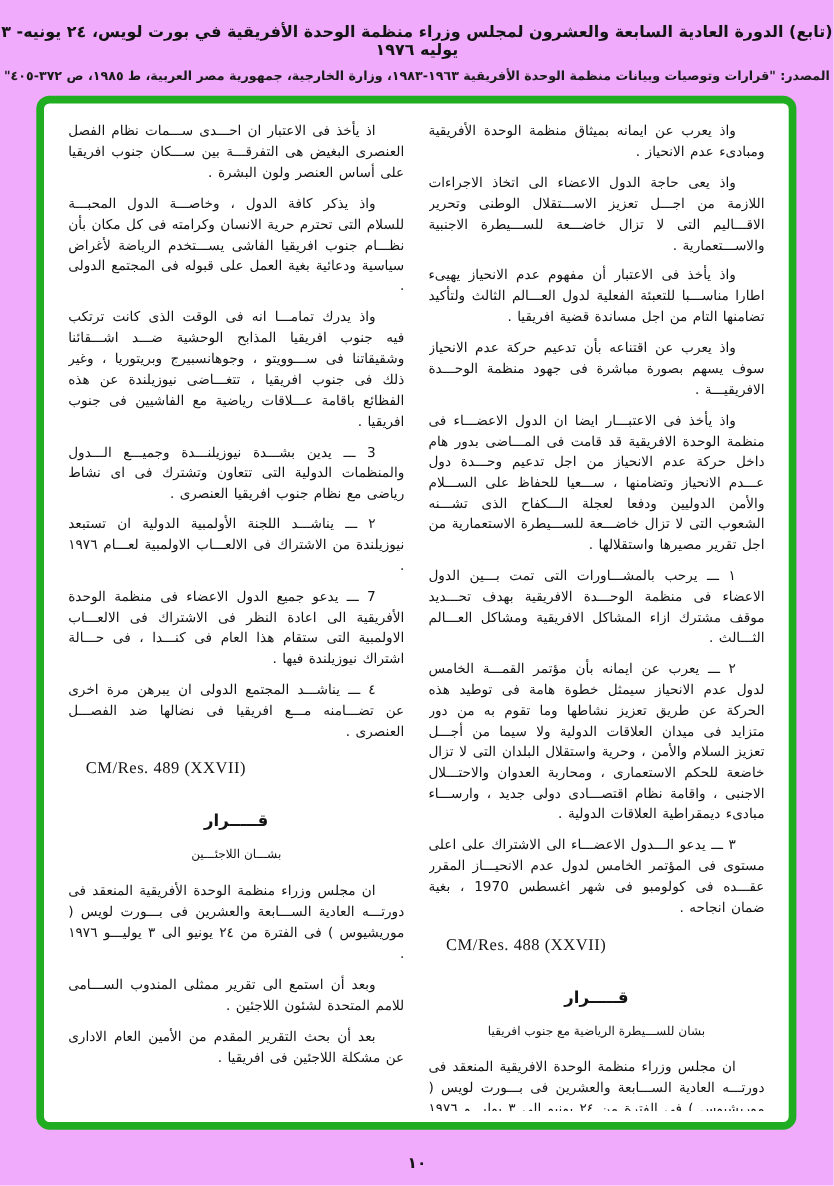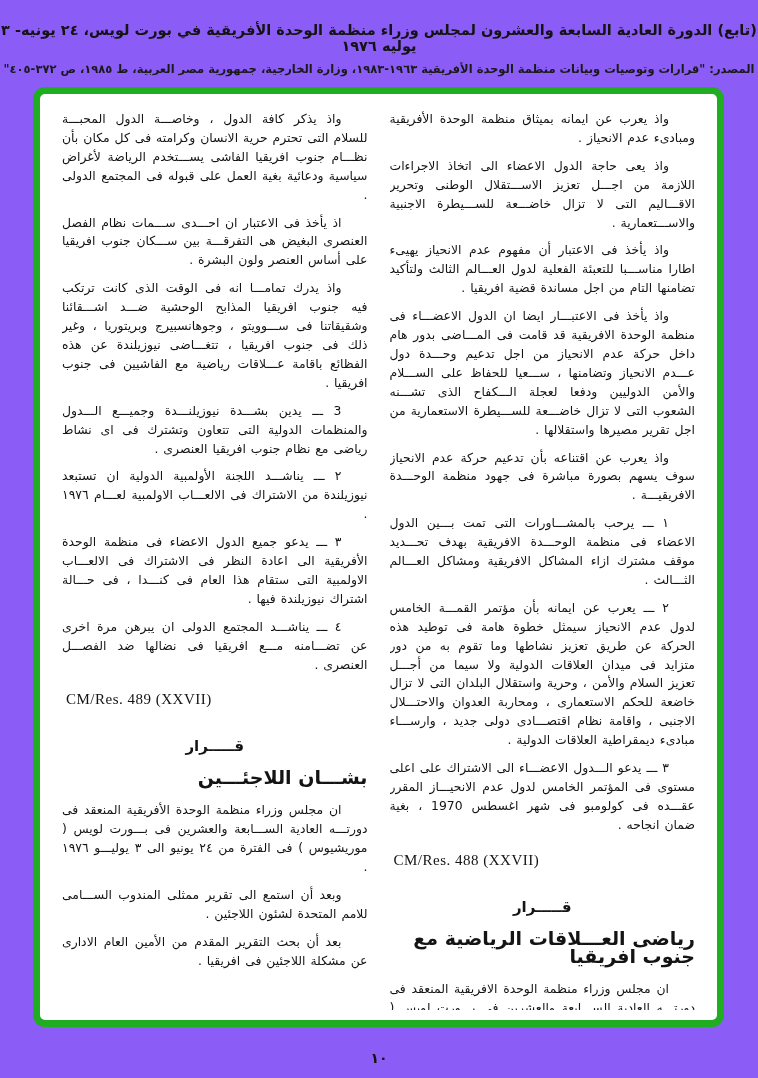--- a/index.html
+++ b/index.html
@@ -1,21 +1,21 @@
 <!DOCTYPE html>
 <html lang="ar" dir="rtl"><head>
 <meta charset="utf-8">
 <style>
   * { margin: 0; padding: 0; box-sizing: border-box; }
   html, body { background: #ffffff; }
   .page {
     position: relative;
     width: 758px;
     height: 1078px;
-    background: #8b5cf6;
+    background: #f0abfc;
     font-family: "DejaVu Sans", sans-serif;
     color: #141414;
     overflow: hidden;
     margin: 0 auto;
   }
   
   .doc-header {
     position: absolute;
     top: 22px;
     left: 0; right: 0;
@@ -64,33 +64,33 @@
     margin-bottom: 9px;
     text-indent: 26px;       
     word-spacing: 1px;
   }
   .res-ref {
     direction: ltr;
     text-align: left;
     font-family: "Liberation Serif", serif;
     font-size: 15px;
     letter-spacing: 0.5px;
-    margin: 16px 0 12px 4px;
+    margin: 16px 0 12px 16px;
     text-indent: 0;
   }
   .res-label {
     text-align: center;
     font-weight: bold;
     font-size: 15px;
     margin: 28px 0 12px 0;
   }
   .res-subject {
-    text-align: right;
-    font-weight: bold;
-    font-size: 19px;
+    text-align: center;
+    font-weight: normal;
+    font-size: 11px;
     margin: 0 0 14px 0;
   }
   
   .page-number {
     position: absolute;
     bottom: 12px;
     left: 0; right: 0;
     text-align: center;
     font-size: 14px;
     font-weight: bold;
@@ -107,38 +107,38 @@
     <div class="line2">المصدر: "قرارات وتوصيات وبيانات منظمة الوحدة الأفريقية ١٩٦٣-١٩٨٣، وزارة الخارجية، جمهورية مصر العربية، ط ١٩٨٥، ص ٣٧٢-٤٠٥"</div>
   </div>
 
   <div class="green-frame">
     <div class="columns">
 
       <div class="col">
         <p class="para">واذ يعرب عن ايمانه بميثاق منظمة الوحدة الأفريقية ومبادىء عدم الانحياز .</p>
         <p class="para">واذ يعى حاجة الدول الاعضاء الى اتخاذ الاجراءات اللازمة من اجـــل تعزيز الاســـتقلال الوطنى وتحرير الاقـــاليم التى لا تزال خاضـــعة للســـيطرة الاجنبية والاســـتعمارية .</p>
         <p class="para">واذ يأخذ فى الاعتبار أن مفهوم عدم الانحياز يهيىء اطارا مناســـبا للتعبئة الفعلية لدول العـــالم الثالث ولتأكيد تضامنها التام من اجل مساندة قضية افريقيا .</p>
+        <p class="para">واذ يعرب عن اقتناعه بأن تدعيم حركة عدم الانحياز سوف يسهم بصورة مباشرة فى جهود منظمة الوحـــدة الافريقيـــة .</p>
         <p class="para">واذ يأخذ فى الاعتبـــار ايضا ان الدول الاعضـــاء فى منظمة الوحدة الافريقية قد قامت فى المـــاضى بدور هام داخل حركة عدم الانحياز من اجل تدعيم وحـــدة دول عـــدم الانحياز وتضامنها ، ســـعيا للحفاظ على الســـلام والأمن الدوليين ودفعا لعجلة الـــكفاح الذى تشـــنه الشعوب التى لا تزال خاضـــعة للســـيطرة الاستعمارية من اجل تقرير مصيرها واستقلالها .</p>
-        <p class="para">واذ يعرب عن اقتناعه بأن تدعيم حركة عدم الانحياز سوف يسهم بصورة مباشرة فى جهود منظمة الوحـــدة الافريقيـــة .</p>
         <p class="para">١ ـــ يرحب بالمشـــاورات التى تمت بـــين الدول الاعضاء فى منظمة الوحـــدة الافريقية بهدف تحـــديد موقف مشترك ازاء المشاكل الافريقية ومشاكل العـــالم الثـــالث .</p>
         <p class="para">٢ ـــ يعرب عن ايمانه بأن مؤتمر القمـــة الخامس لدول عدم الانحياز سيمثل خطوة هامة فى توطيد هذه الحركة عن طريق تعزيز نشاطها وما تقوم به من دور متزايد فى ميدان العلاقات الدولية ولا سيما من أجـــل تعزيز السلام والأمن ، وحرية واستقلال البلدان التى لا تزال خاضعة للحكم الاستعمارى ، ومحاربة العدوان والاحتـــلال الاجنبى ، واقامة نظام اقتصـــادى دولى جديد ، وارســـاء مبادىء ديمقراطية العلاقات الدولية .</p>
         <p class="para">٣ ـــ يدعو الـــدول الاعضـــاء الى الاشتراك على اعلى مستوى فى المؤتمر الخامس لدول عدم الانحيـــاز المقرر عقـــده فى كولومبو فى شهر اغسطس 1970 ، بغية ضمان انجاحه .</p>
         <div class="res-ref">CM/Res. 488 (XXVII)</div>
         <div class="res-label">قـــــرار</div>
-        <div class="res-subject">رياضى العـــلاقات الرياضية مع جنوب افريقيا</div>
+        <div class="res-subject">بشان للســـيطرة الرياضية مع جنوب افريقيا</div>
         <p class="para">ان مجلس وزراء منظمة الوحدة الافريقية المنعقد فى دورتـــه العادية الســـابعة والعشرين فى بـــورت لويس ( موريشيوس ) فى الفترة من ٢٤ يونيو الى ٣ يوليـــو ١٩٧٦ .</p>
       </div>
 
       <div class="col">
+        <p class="para">اذ يأخذ فى الاعتبار ان احـــدى ســـمات نظام الفصل العنصرى البغيض هى التفرقـــة بين ســـكان جنوب افريقيا على أساس العنصر ولون البشرة .</p>
         <p class="para">واذ يذكر كافة الدول ، وخاصـــة الدول المحبـــة للسلام التى تحترم حرية الانسان وكرامته فى كل مكان بأن نظـــام جنوب افريقيا الفاشى يســـتخدم الرياضة لأغراض سياسية ودعائية بغية العمل على قبوله فى المجتمع الدولى .</p>
-        <p class="para">اذ يأخذ فى الاعتبار ان احـــدى ســـمات نظام الفصل العنصرى البغيض هى التفرقـــة بين ســـكان جنوب افريقيا على أساس العنصر ولون البشرة .</p>
         <p class="para">واذ يدرك تمامـــا انه فى الوقت الذى كانت ترتكب فيه جنوب افريقيا المذابح الوحشية ضـــد اشـــقائنا وشقيقاتنا فى ســـوويتو ، وجوهانسبيرج وبريتوريا ، وغير ذلك فى جنوب افريقيا ، تتغـــاضى نيوزيلندة عن هذه الفظائع باقامة عـــلاقات رياضية مع الفاشيين فى جنوب افريقيا .</p>
         <p class="para">3 ـــ يدين بشـــدة نيوزيلنـــدة وجميـــع الـــدول والمنظمات الدولية التى تتعاون وتشترك فى اى نشاط رياضى مع نظام جنوب افريقيا العنصرى .</p>
         <p class="para">٢ ـــ يناشـــد اللجنة الأولمبية الدولية ان تستبعد نيوزيلندة من الاشتراك فى الالعـــاب الاولمبية لعـــام ١٩٧٦ .</p>
-        <p class="para">٣ ـــ يدعو جميع الدول الاعضاء فى منظمة الوحدة الأفريقية الى اعادة النظر فى الاشتراك فى الالعـــاب الاولمبية التى ستقام هذا العام فى كنـــدا ، فى حـــالة اشتراك نيوزيلندة فيها .</p>
+        <p class="para">7 ـــ يدعو جميع الدول الاعضاء فى منظمة الوحدة الأفريقية الى اعادة النظر فى الاشتراك فى الالعـــاب الاولمبية التى ستقام هذا العام فى كنـــدا ، فى حـــالة اشتراك نيوزيلندة فيها .</p>
         <p class="para">٤ ـــ يناشـــد المجتمع الدولى ان يبرهن مرة اخرى عن تضـــامنه مـــع افريقيا فى نضالها ضد الفصـــل العنصرى .</p>
         <div class="res-ref">CM/Res. 489 (XXVII)</div>
         <div class="res-label">قـــــرار</div>
         <div class="res-subject">بشـــان اللاجئـــين</div>
         <p class="para">ان مجلس وزراء منظمة الوحدة الأفريقية المنعقد فى دورتـــه العادية الســـابعة والعشرين فى بـــورت لويس ( موريشيوس ) فى الفترة من ٢٤ يونيو الى ٣ يوليـــو ١٩٧٦ .</p>
         <p class="para">وبعد أن استمع الى تقرير ممثلى المندوب الســـامى للامم المتحدة لشئون اللاجئين .</p>
         <p class="para">بعد أن بحث التقرير المقدم من الأمين العام الادارى عن مشكلة اللاجئين فى افريقيا .</p>
       </div>
 
     </div>

